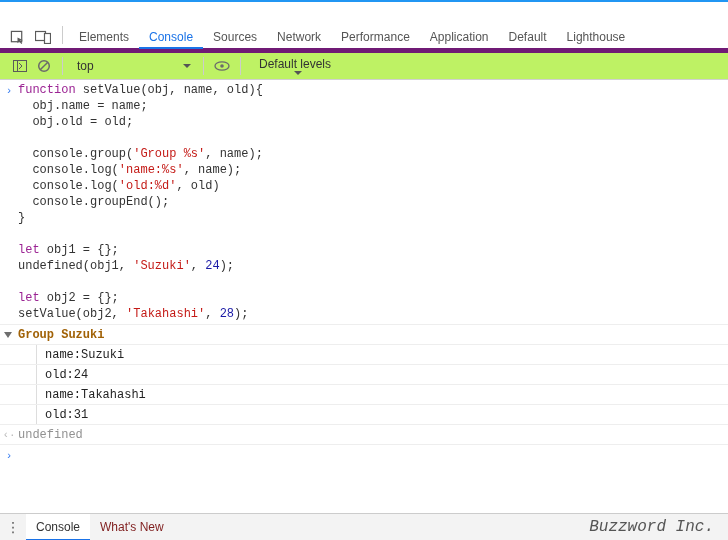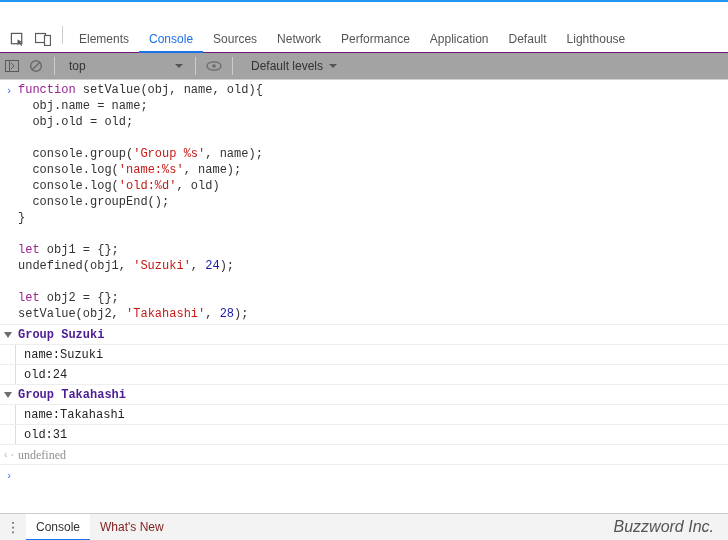--- a/index.html
+++ b/index.html
@@ -14,21 +14,21 @@
     overflow: hidden;
     position: relative;
   }
   .topbar {
     height: 26px;
     border-top: 2px solid #2196f3;
     background: #fff;
   }
   .tabbar {
     height: 27px;
-    border-bottom: 1px solid #701a75;
+    border-bottom: 5px solid #701a75;
     display: flex;
     align-items: stretch;
     padding-left: 4px;
   }
   .tabbar .icon-btn {
     width: 26px;
     display: flex;
     align-items: center;
     justify-content: center;
     color: #555;
@@ -44,22 +44,22 @@
   .tab.active {
     color: #1a73e8;
     border-bottom: 2px solid #1a73e8;
     margin-bottom: -1px;
   }
   .toolbar {
     height: 27px;
     border-bottom: 1px solid #d0d0d0;
     display: flex;
     align-items: center;
-    background: #a3a3a3;
-    padding: 0 0;
+    background: #bef264;
+    padding: 0 8px;
   }
   .toolbar .tb-btn {
     width: 24px;
     display: flex;
     align-items: center;
     justify-content: center;
     color: #5a5a5a;
     height: 100%;
   }
   .context-select {
@@ -92,20 +92,21 @@
     color: #333;
     outline: none;
     margin-left: 2px;
   }
   .filter-input::placeholder { color: #888; }
   .levels {
     display: flex;
     align-items: center;
     padding: 0 8px 0 12px;
     color: #333;
+    flex-direction: column;
   }
   .console-body {
     font-family: Consolas, "Courier New", monospace;
     font-size: 12px;
     line-height: 16px;
     overflow: auto;
     height: calc(540px - 26px - 27px - 27px - 27px);
   }
   .msg {
     display: flex;
@@ -127,38 +128,38 @@
   .kw { color: #9b2393; }
   .str { color: #c41a16; }
   .token-blue { color: #1a1aa6; }
   .group-row {
     display: flex;
     align-items: center;
     border-bottom: 1px solid #eee;
     height: 20px;
     padding-left: 4px;
   }
-  .group-row.child { padding-left: 15px; }
+  .group-row.child { padding-left: 36px; }
   .tri {
     width: 0; height: 0;
     border-left: 4px solid transparent;
     border-right: 4px solid transparent;
     border-top: 6px solid #6e6e6e;
     margin-right: 6px;
   }
-  .group-title { font-weight: bold; font-family: Consolas, "Courier New", monospace; color:#4c1d95;}
+  .group-title { font-weight: bold; font-family: Consolas, "Courier New", monospace; color:#a16207;}
   .child-text { font-family: Consolas, "Courier New", monospace; color:#222; border-left:1px solid #ddd; padding-left:8px; height:100%; display:flex; align-items:center;}
   .undef-row {
     display: flex;
     border-bottom: 1px solid #eee;
     height: 20px;
     align-items: center;
   }
   .undef-row .gutter { color:#bbb; }
-  .undef { color:#919191; font-family: Liberation Serif, serif;}
+  .undef { color:#919191; font-family: Liberation Mono, monospace;}
   .prompt-row { display:flex; height:20px; align-items:center;}
   .drawer {
     position: absolute;
     left: 0; right: 0; bottom: 0;
     height: 27px;
     border-top: 1px solid #ccc;
     background: #f3f3f3;
     display: flex;
     align-items: stretch;
   }
@@ -182,21 +183,21 @@
     border-bottom: 2px solid #1a73e8;
     margin-bottom: -1px;
     background:#fff;
   }
   .brand {
     margin-left: auto;
     padding-right: 14px;
     display: flex;
     align-items: center;
     font-style: italic;
-    font-family: Liberation Sans, sans-serif;
+    font-family: Liberation Mono, monospace;
     font-size: 16px;
     color: #555;
   }
   svg { display: block; }
 </style>
 </head>
 <body>
 
 <div class="topbar"></div>
 
@@ -281,24 +282,20 @@
     <span class="tri"></span>
     <span class="group-title">Group Suzuki</span>
   </div>
   <div class="group-row child">
     <span class="child-text">name:Suzuki</span>
   </div>
   <div class="group-row child">
     <span class="child-text">old:24</span>
   </div>
 
-  <div class="group-row">
-    <span class="tri"></span>
-    <span class="group-title">Group Takahashi</span>
-  </div>
   <div class="group-row child">
     <span class="child-text">name:Takahashi</span>
   </div>
   <div class="group-row child">
     <span class="child-text">old:31</span>
   </div>
 
   <div class="undef-row">
     <div class="gutter">‹·</div>
     <span class="undef">undefined</span>

